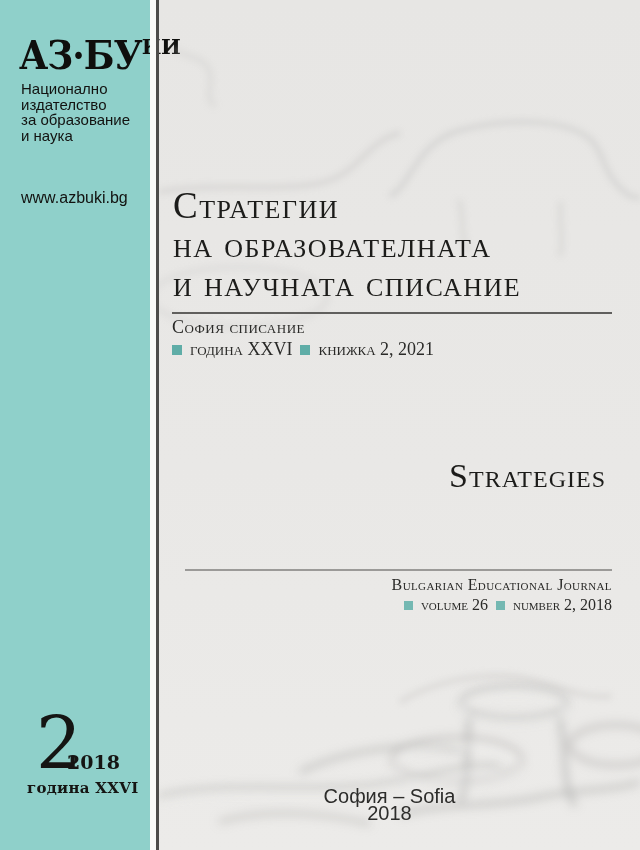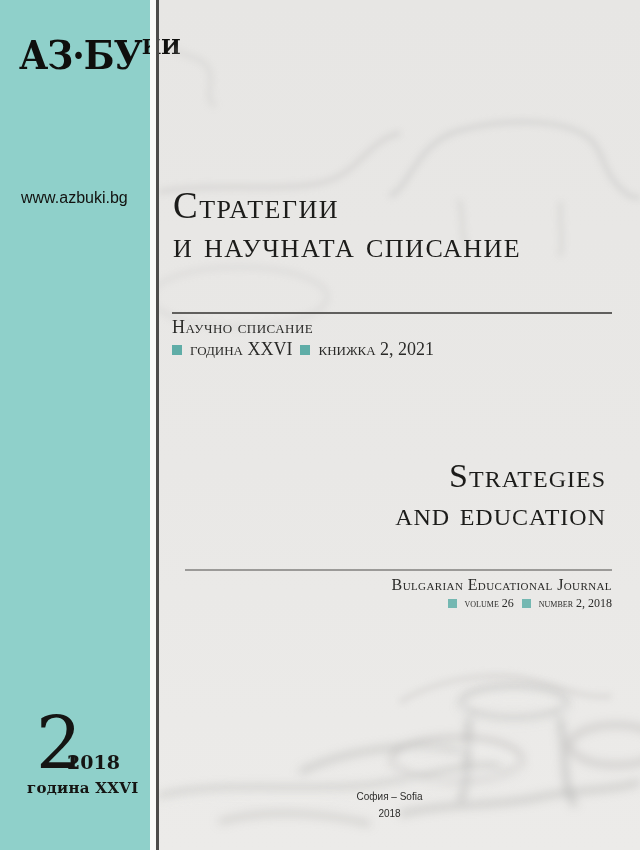--- a/index.html
+++ b/index.html
@@ -49,33 +49,39 @@
 
   .title-en{position:absolute;right:28px;top:451px;margin:6px;text-align:right;font-weight:400;
             font-family:"Liberation Serif",serif;font-variant:small-caps;
             font-size:34px;line-height:38px;letter-spacing:1px;color:#1c1c1a;}
   .title-en span{display:block;}
 
   .rule2{position:absolute;left:26px;top:569px;width:427px;height:2px;background:#9b9a98;}
 
   .subtitle-en{position:absolute;right:28px;top:576px;font-family:"Liberation Serif",serif;
                font-variant:small-caps;font-size:16px;letter-spacing:.4px;color:#2a2a28;}
-  .meta-en{right:28px;top:596px;font-size:12px;justify-content:flex-end;}
+  .meta-en{right:28px;top:596px;font-size:16px;justify-content:flex-end;}
 
   .footer{position:absolute;left:0;right:20px;top:788px;text-align:center;
-          font-size:10px;line-height:17px;color:#2d2d2b;}
+          font-size:20px;line-height:17px;color:#2d2d2b;}
 </style>
 </head>
 <body>
 
 <div class="page">
 
   <aside class="sidebar">
     <div class="logo">
       <span class="logo-main">АЗ·БУ</span><span class="logo-sup">КИ</span>
+    </div>
+    <div class="publisher">
+      <div>Национално</div>
+      <div>издателство</div>
+      <div>за образование</div>
+      <div>и наука</div>
     </div>
     <div class="website">www.azbuki.bg</div>
 
     <div class="issue-num">2</div>
     <div class="issue-year">2018</div>
     <div class="issue-vol">година XXVI</div>
   </aside>
 
   <div class="gap-strip"></div>
   <div class="v-rule"></div>
@@ -116,37 +122,37 @@
 
       <g fill="none" stroke="#f7f7f5" stroke-width="5" filter="url(#b2)">
         <ellipse cx="355" cy="708" rx="52" ry="15" opacity="0.55"></ellipse>
         <ellipse cx="298" cy="765" rx="62" ry="20" opacity="0.5"></ellipse>
         <path d="M 0 802 C 60 787 131 797 201 792 C 261 787 301 767 341 772" opacity="0.5"></path>
       </g>
     </svg>
 
     <h1 class="title-bg">
       <span>Стратегии</span>
+      <span>на образователната</span>
       <span>и научната списание</span>
     </h1>
 
     <div class="rule1"></div>
 
-    <div class="subtitle-bg">Научно списание</div>
+    <div class="subtitle-bg">София списание</div>
 
     <div class="meta-row meta-bg">
       <span class="sq"></span>
       <span>година XXVI</span>
       <span class="sq"></span>
       <span>книжка 2, 2021</span>
     </div>
 
     <h2 class="title-en">
       <span>Strategies</span>
-      <span>and education</span>
     </h2>
 
     <div class="rule2"></div>
 
     <div class="subtitle-en">Bulgarian Educational Journal</div>
 
     <div class="meta-row meta-en">
       <span class="sq sq-sm"></span>
       <span>volume 26</span>
       <span class="sq sq-sm"></span>

